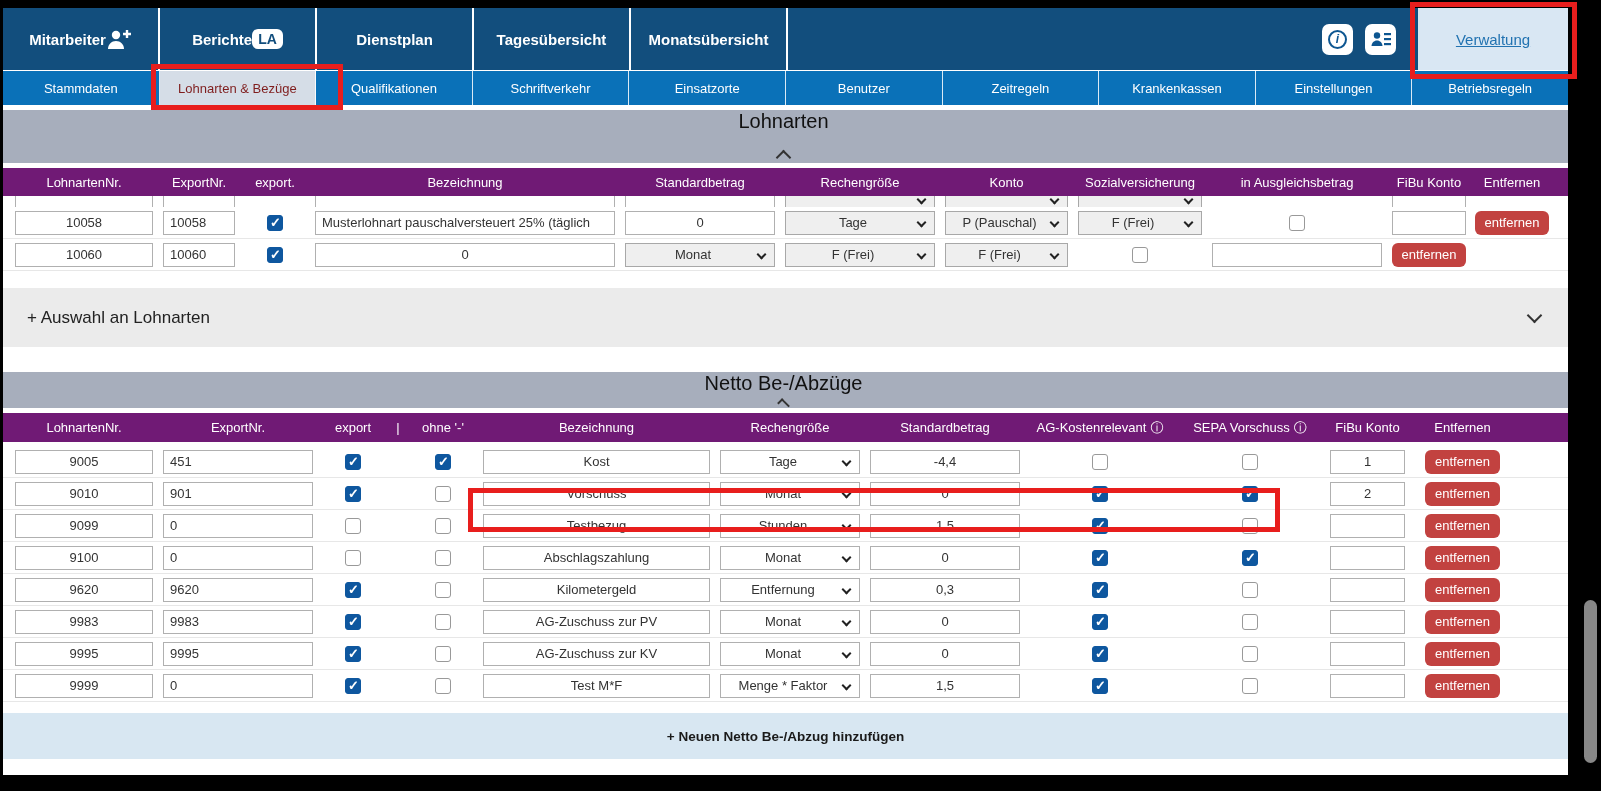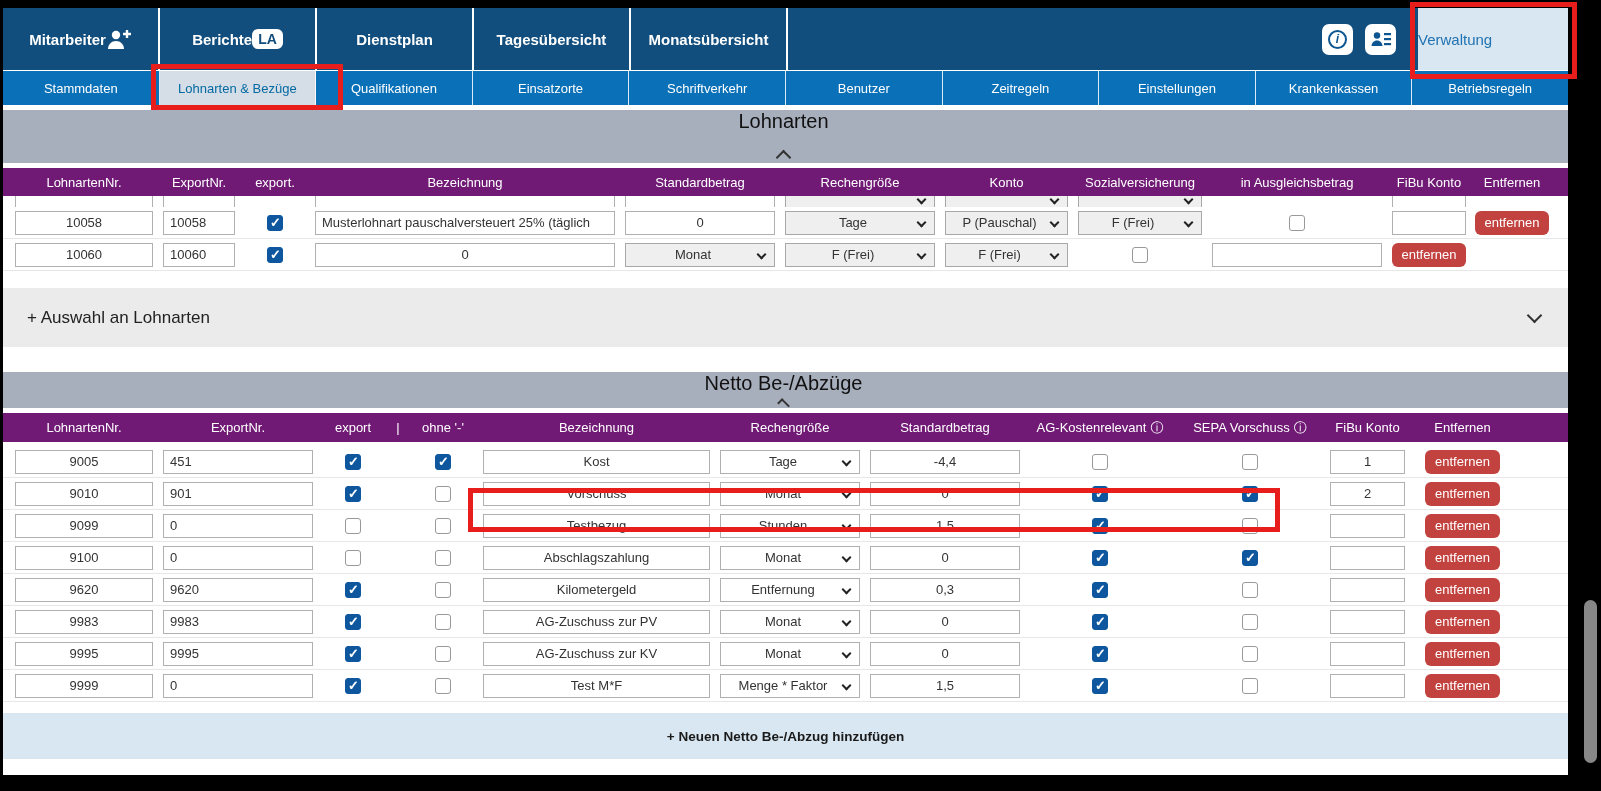--- a/index.html
+++ b/index.html
@@ -11,28 +11,28 @@
   
   .topnav { display:flex; height:62px; background:#124e7d; }
   .topnav .tab { width:157px; display:flex; align-items:center; justify-content:center; 
                  color:#fff; font-size:15px; font-weight:bold; border-right:2px solid #fff; cursor:pointer; }
   .topnav .spacer { flex:1; }
   .badge { background:#fff; color:#124e7d; font-weight:bold; font-size:14px; border-radius:6px; padding:2px 6px; }
   .navicons { display:flex; align-items:center; gap:12px; margin-right:22px; }
   .icontile { width:31px; height:31px; background:#fff; border-radius:7px; display:flex; align-items:center; justify-content:center; cursor:pointer; }
   .info-ring { width:19px; height:19px; border:2.5px solid #0d5691; border-radius:50%; display:flex; align-items:center; justify-content:center;
                color:#0d5691; font-size:12px; font-weight:bold; font-style:italic; }
-  .vtab { width:150px; background:#d9e7f3; color:#2273b1; font-size:15px; display:flex; align-items:center; cursor:pointer; }
+  .vtab { width:150px; background:#d9e7f3; color:#2273b1; font-size:15px; display:flex; align-items:center; justify-content:center; cursor:pointer;text-decoration:underline; }
 
   
   .subnav { display:flex; height:35px; background:#0a71b8; border-top:1px solid #fff; }
   .subnav .sitem { flex:1; display:flex; align-items:center; justify-content:center; color:#fff; font-size:13px;
                    border-right:1px solid rgba(255,255,255,.85); cursor:pointer; }
   .subnav .sitem:last-child { border-right:none; }
-  .subnav .sitem.active { background:#d5dde7; color:#0369a1; }
+  .subnav .sitem.active { background:#d5dde7; color:#7f1d1d; }
 
   
   .secbar { height:53px; background:#a7aebc; display:flex; align-items:center; justify-content:space-between;
             padding:0 28px 0 24px; margin-top:5px; cursor:pointer;flex-direction:column; }
   .secbar .sectitle { font-size:20px; color:#111; }
   .graybar { height:59px; background:#ebebeb; display:flex; align-items:center; justify-content:space-between;
              padding:0 28px 0 24px; margin-top:17px; cursor:pointer; }
   .graybar .gtitle { font-size:17px; color:#222; }
   .chev { width:11px; height:11px; border-right:2px solid #333; border-bottom:2px solid #333; display:inline-block; }
   .chev.up { transform:rotate(-135deg); margin-top:6px; }
@@ -131,36 +131,36 @@
       <div class="sitem">
           <span>Stammdaten</span>
         </div>
       <div class="sitem active">
           <span>Lohnarten &amp; Bezüge</span>
         </div>
       <div class="sitem">
           <span>Qualifikationen</span>
         </div>
       <div class="sitem">
+          <span>Schriftverkehr</span>
+        </div>
+      <div class="sitem">
           <span>Einsatzorte</span>
         </div>
       <div class="sitem">
-          <span>Schriftverkehr</span>
-        </div>
-      <div class="sitem">
           <span>Benutzer</span>
         </div>
       <div class="sitem">
           <span>Zeitregeln</span>
         </div>
       <div class="sitem">
+          <span>Krankenkassen</span>
+        </div>
+      <div class="sitem">
           <span>Einstellungen</span>
-        </div>
-      <div class="sitem">
-          <span>Krankenkassen</span>
         </div>
       <div class="sitem">
           <span>Betriebsregeln</span>
         </div>
     </div>
 
     <div class="secbar">
       <span class="sectitle">Lohnarten</span>
       <span class="chev up"></span>
     </div>

